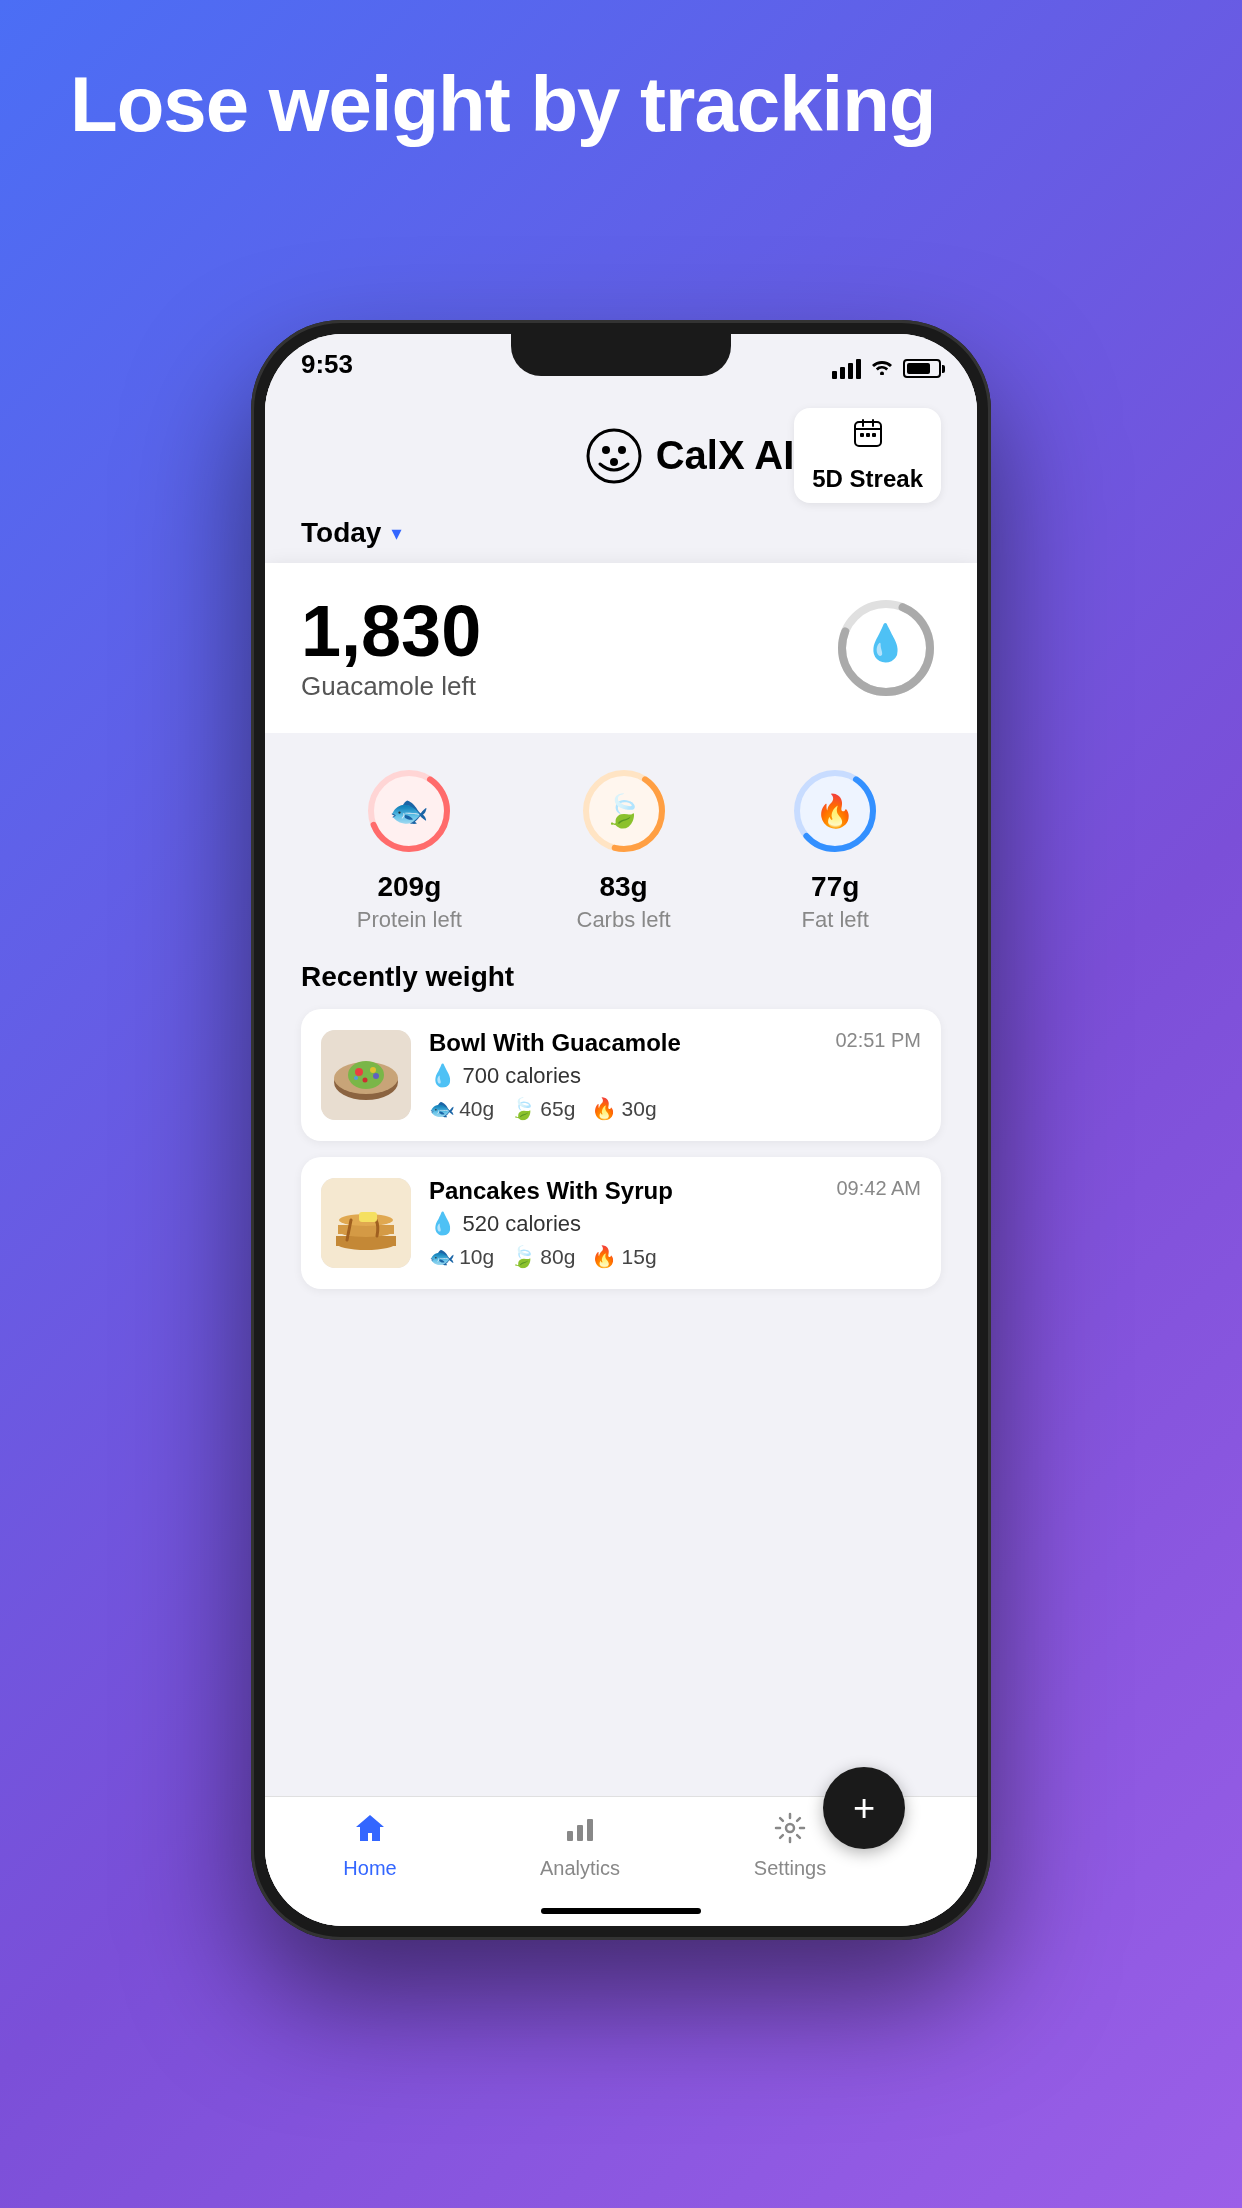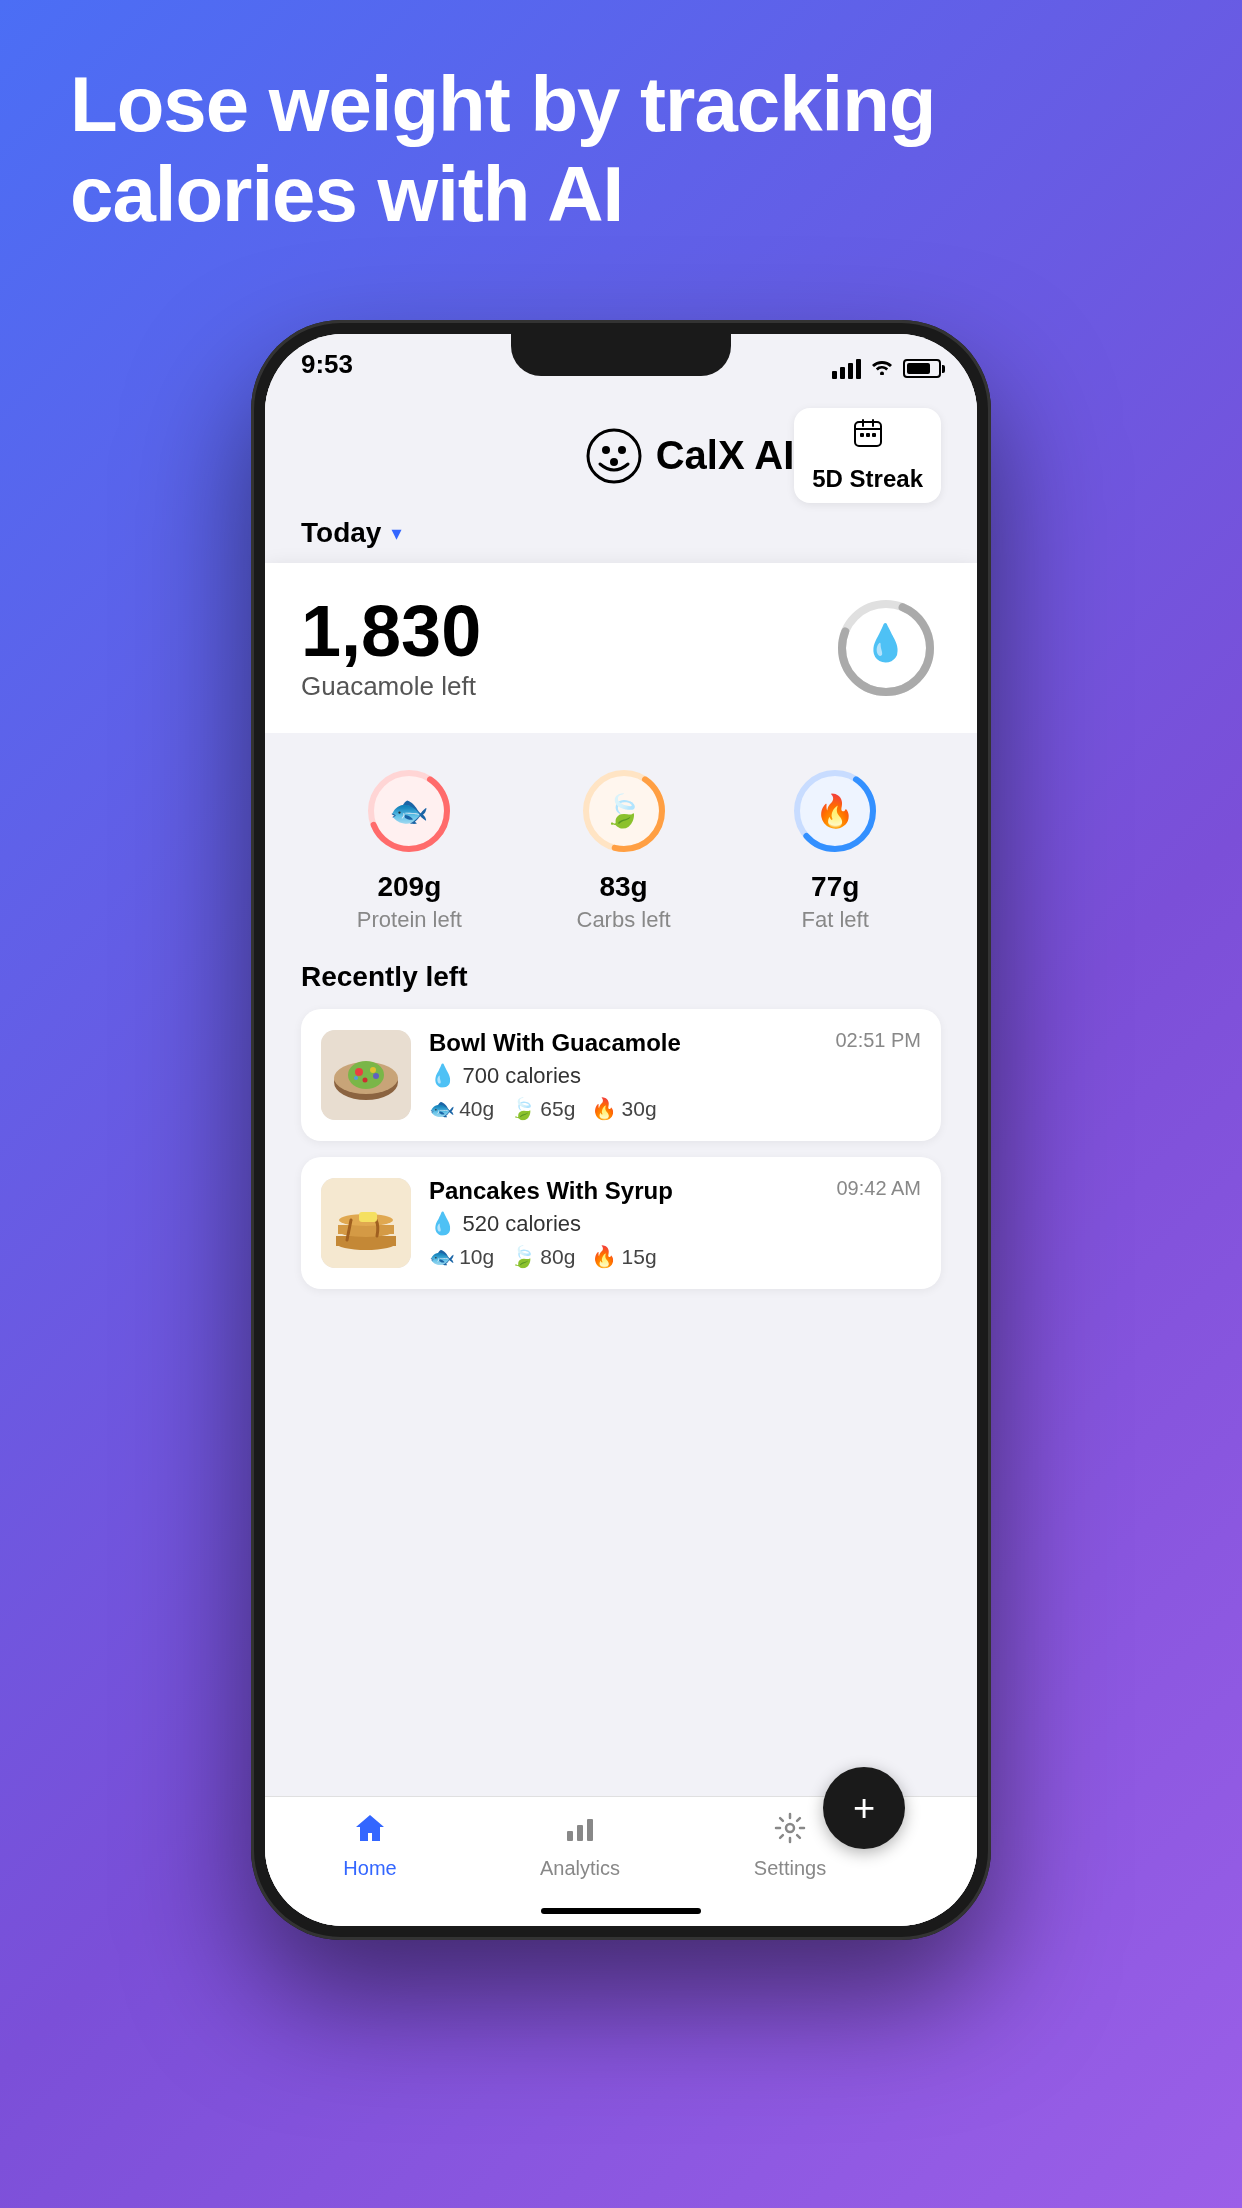--- a/index.html
+++ b/index.html
@@ -458,21 +458,20 @@
       background: #000;
       border-radius: 3px;
       margin: 0 auto;
     }
   </style>
 </head>
 <body>
 
 <div class="headline">
   <div>Lose weight by tracking</div>
-  <div>calories with AI</div>
 </div>
 
 <div class="phone-frame">
   <div class="phone-screen">
 
     <div class="notch"></div>
 
     <div class="status-bar">
       <span class="status-time">9:53</span>
       <div class="status-icons">
@@ -575,21 +574,21 @@
             </svg>
             <div class="macro-ring-icon">🔥</div>
           </div>
           <span class="macro-value">77g</span>
           <span class="macro-label">Fat left</span>
         </div>
 
       </div>
 
       <div class="recently-section">
-        <div class="section-title">Recently left</div>
+        <div class="section-title">Recently weight</div>
 
         <div class="food-card">
           <div class="food-image">
             <svg width="90" height="90" viewBox="0 0 90 90">
 
               <rect width="90" height="90" fill="#e8ddd0" rx="14"></rect>
 
               <ellipse cx="45" cy="52" rx="32" ry="18" fill="#8B6340"></ellipse>
               <ellipse cx="45" cy="48" rx="32" ry="16" fill="#c8a478"></ellipse>
 

